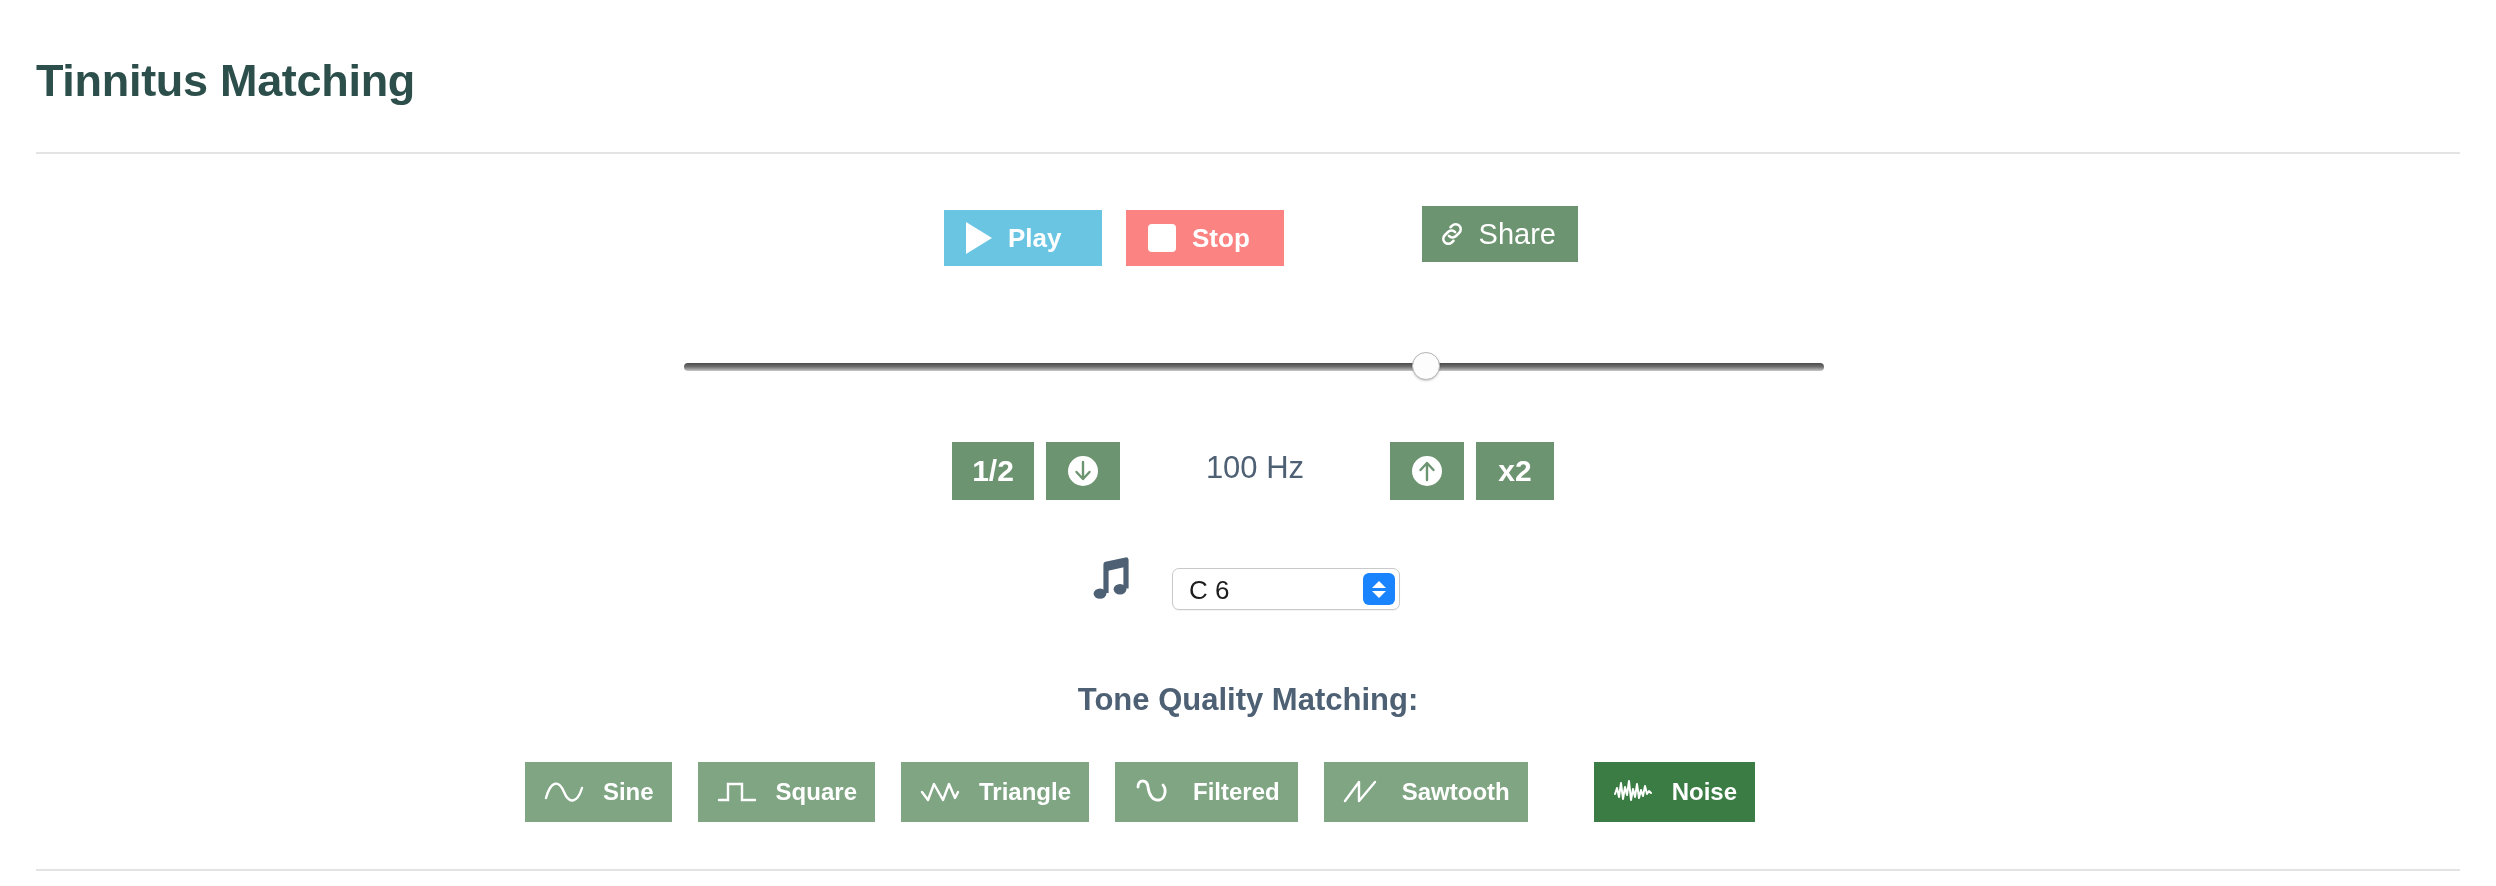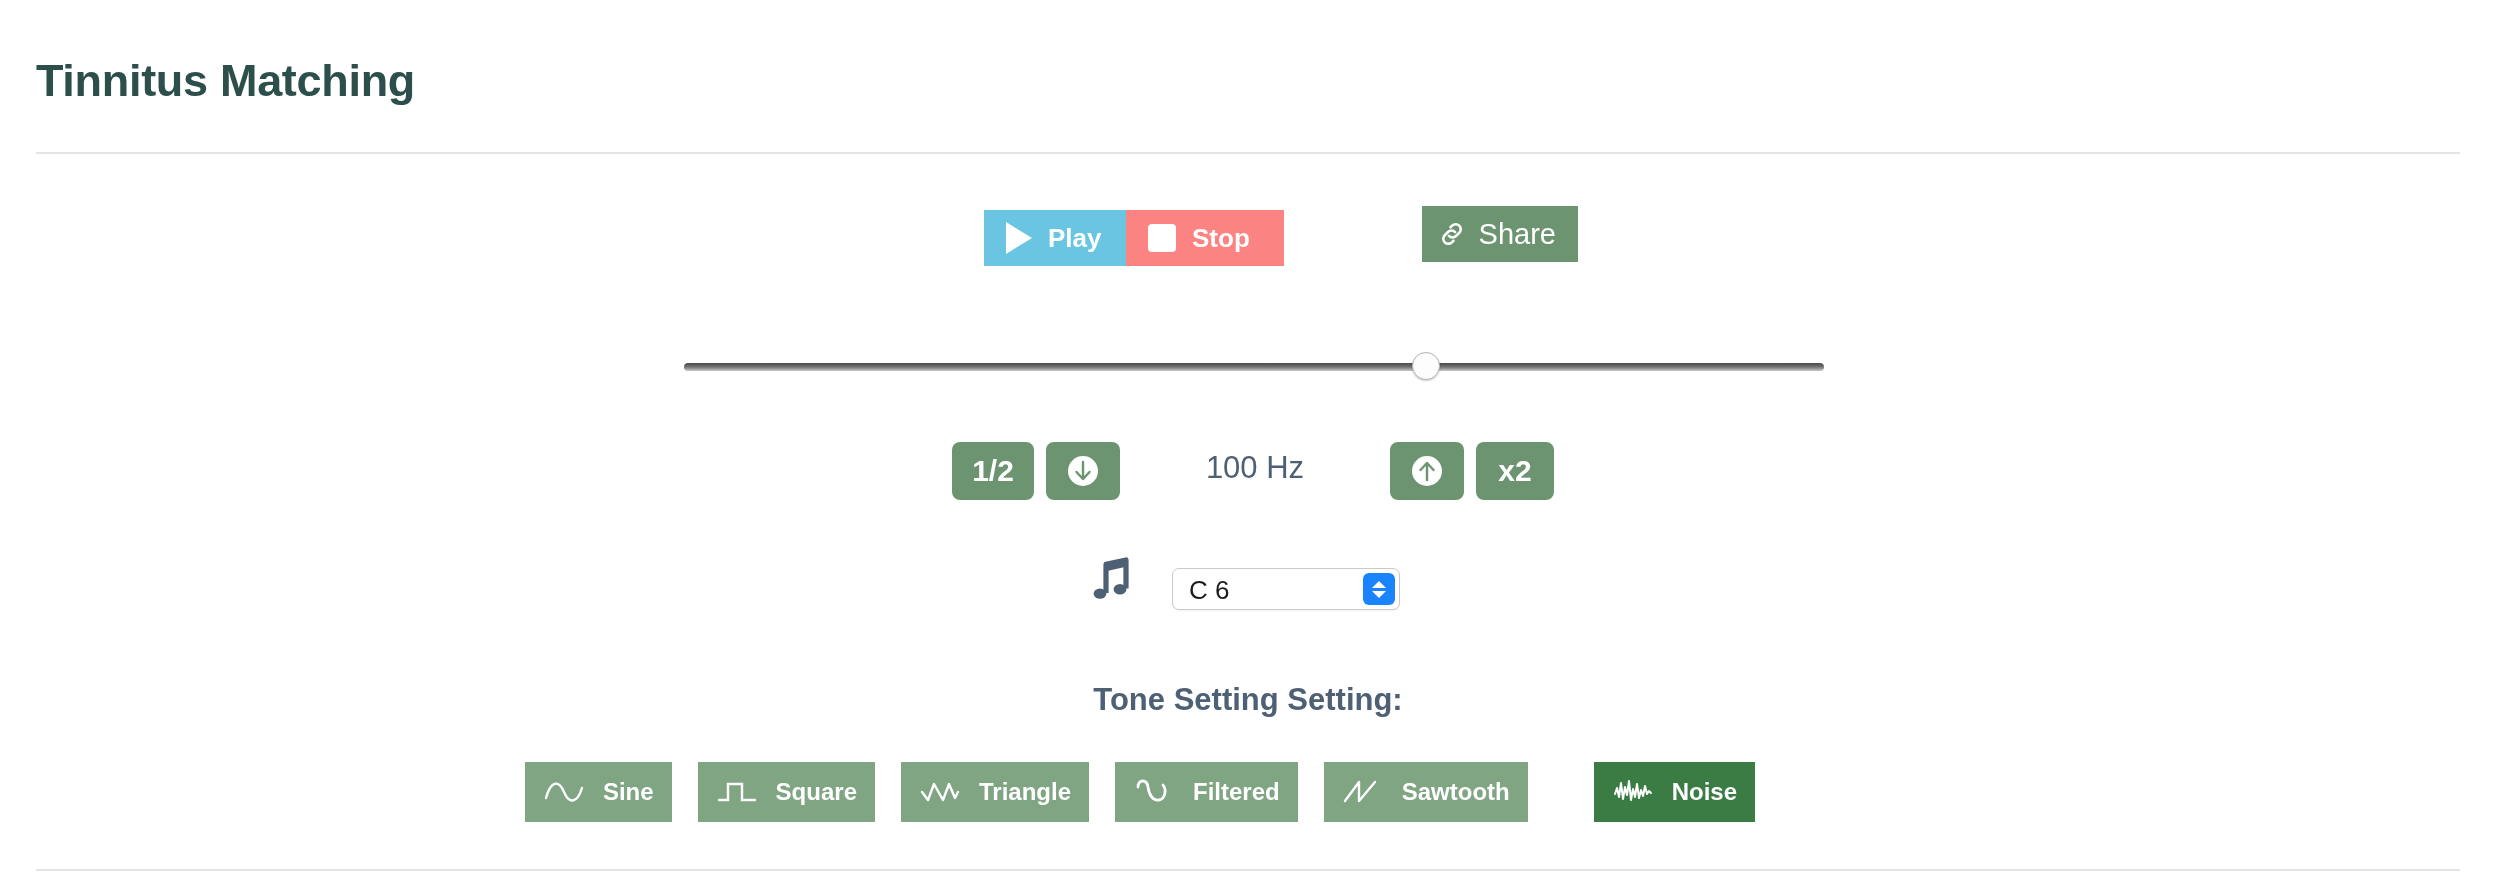--- a/index.html
+++ b/index.html
@@ -65,21 +65,20 @@
     font-family: "Liberation Sans", sans-serif;
     font-size: 26px;
     font-weight: bold;
     cursor: pointer;
     box-sizing: border-box;
   }
   .btn-play {
     left: 944px;
     width: 158px;
     background: #6ac5e3;
-    margin-left: 40px;
   }
   .btn-stop {
     left: 1126px;
     width: 158px;
     background: #fb8382;
   }
   .btn-share {
     left: 1422px;
     top: -4px;
     width: 156px;
@@ -149,21 +148,21 @@
     left: 0;
     top: 442px;
     width: 2496px;
     height: 62px;
   }
   .btn-freq {
     position: absolute;
     top: 0;
     height: 58px;
     border: 0;
-    border-radius: 8px;
+    border-radius: 0;
     background: #6d9470;
     color: #ffffff;
     font-family: "Liberation Sans", sans-serif;
     font-size: 30px;
     font-weight: bold;
     display: flex;
     align-items: center;
     justify-content: center;
     cursor: pointer;
     box-sizing: border-box;
@@ -384,21 +383,21 @@
     <div class="note-select">
       <span class="note-select-value">C 6</span>
       <span class="note-select-stepper">
         <span class="chev chev-up"></span>
         <span class="chev chev-down"></span>
       </span>
     </div>
 
   </div>
 
-  <div class="tone-heading">Tone Setting Setting:</div>
+  <div class="tone-heading">Tone Quality Matching:</div>
 
   <div class="wave-row">
 
     <button class="btn-wave">
       <svg class="wave-icon" viewBox="0 0 42 28">
         <path d="M3 20 C 8 2, 16 2, 21 14 C 26 26, 34 26, 39 10" fill="none" stroke="#ffffff" stroke-width="2.4" stroke-linecap="round"></path>
       </svg>
       <span class="wave-label">Sine</span>
     </button>
 

